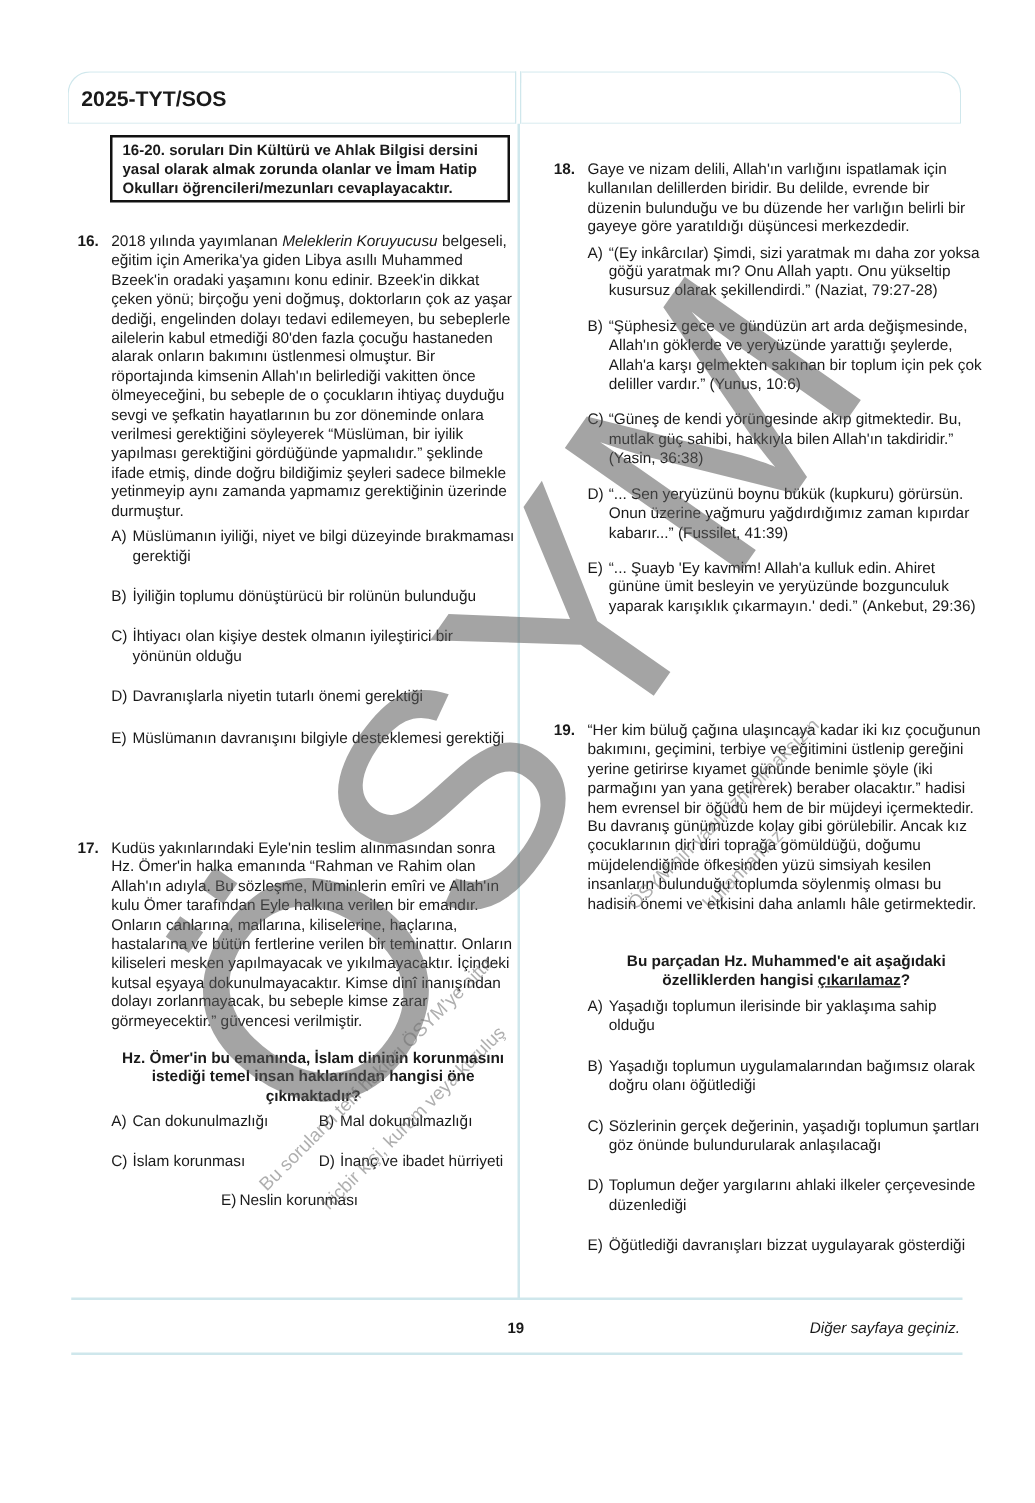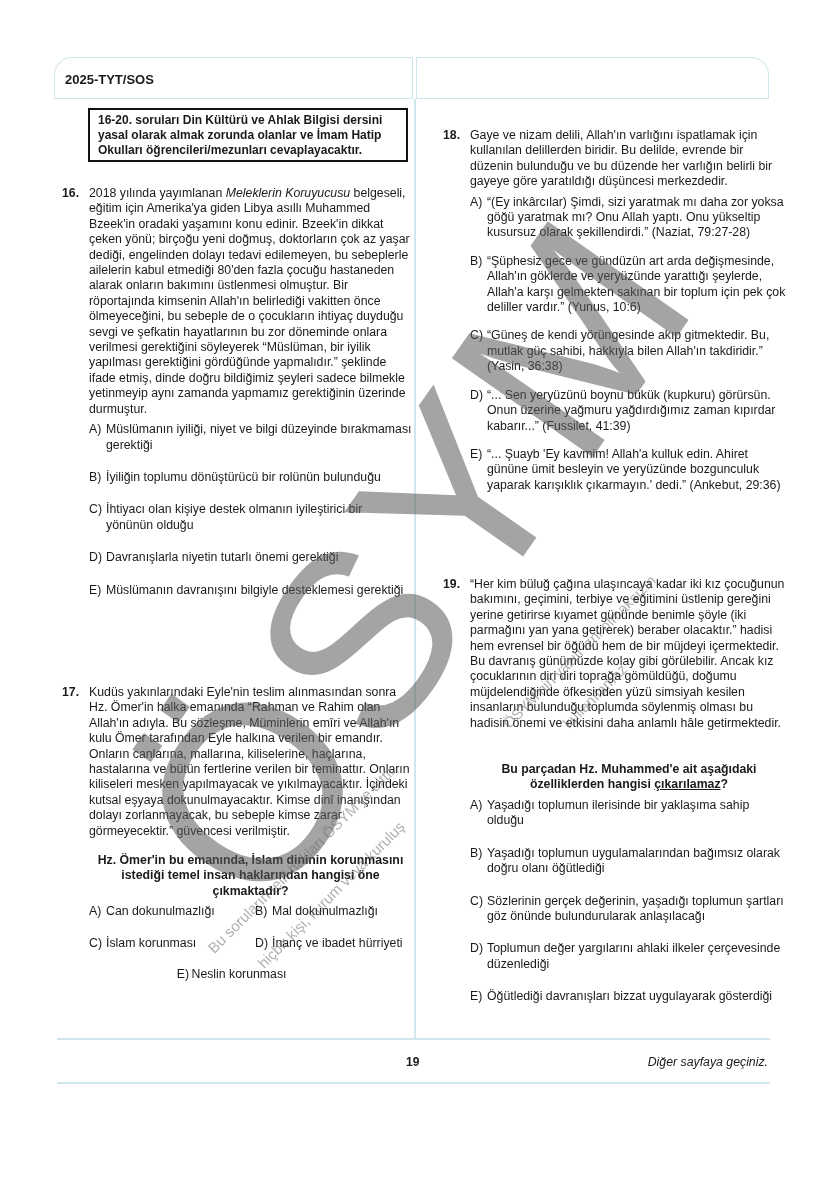--- a/index.html
+++ b/index.html
@@ -1,20 +1,20 @@
 <!DOCTYPE html>
 <html><head>
 <meta charset="utf-8">
 <style>
   * { margin:0; padding:0; box-sizing:border-box; }
   html, body { width:828px; height:1202px; background:#ffffff; overflow:hidden; }
   body { position:relative; font-family:"Liberation Sans", sans-serif; color:#1a1a1a; font-size:12.3px; line-height:15.4px; }
 
   .hdr-left { position:absolute; left:54px; top:57px; width:358px; height:42px; border:1.5px solid #cfe7ec; border-right:none; border-top-left-radius:18px; background:#fff; }
-  .hdr-left-title { position:absolute; left:10px; top:14px; font-weight:bold; font-size:13px; }
+  .hdr-left-title { position:absolute; left:10px; top:14px; font-weight:bold; font-size:17px; }
   .hdr-sep { position:absolute; left:412px; top:57px; width:5px; height:42px; border-left:1.5px solid #cfe7ec; border-right:1.5px solid #cfe7ec; }
   .hdr-right { position:absolute; left:417px; top:57px; width:352px; height:42px; border:1.5px solid #cfe7ec; border-left:none; border-top-right-radius:18px; }
 
   .col-div { position:absolute; left:414px; top:99px; width:1.5px; height:940px; background:#cfe7ec; }
   .foot-line1 { position:absolute; left:57px; top:1038px; width:713px; height:1.5px; background:#cfe7ec; }
   .foot-line2 { position:absolute; left:57px; top:1082px; width:713px; height:1.5px; background:#cfe7ec; }
   .page-num { position:absolute; left:406px; top:1055px; font-weight:bold; font-size:12px; }
   .next-page { position:absolute; right:60px; top:1055px; font-style:italic; font-size:12.3px; }
 
   .notice { position:absolute; left:88px; top:108px; width:320px; height:54px; border:2.5px solid #111; padding:3px 6px 0 8px; font-weight:bold; font-size:12px; line-height:15px; }
@@ -74,21 +74,21 @@
         <span class="lbl">D)</span>
         <span class="txt">Davranışlarla niyetin tutarlı önemi gerektiği</span>
       </div>
     <div class="opt gap">
         <span class="lbl">E)</span>
         <span class="txt" style="white-space:nowrap;">Müslümanın davranışını bilgiyle desteklemesi gerektiği</span>
       </div>
   </div>
 </div>
 
-<div class="q" style="left:62px; top:685px; width:350px;">
+<div class="q" style="left:62px; top:671px; width:350px;">
   <span class="qnum">17.</span>
   <div class="qbody">
     <div>Kudüs yakınlarındaki Eyle'nin teslim alınmasından sonra Hz. Ömer'in halka emanında “Rahman ve Rahim olan Allah'ın adıyla. Bu sözleşme, Müminlerin emîri ve Allah'ın kulu Ömer tarafından Eyle halkına verilen bir emandır. Onların canlarına, mallarına, kiliselerine, haçlarına, hastalarına ve bütün fertlerine verilen bir teminattır. Onların kiliseleri mesken yapılmayacak ve yıkılmayacaktır. İçindeki kutsal eşyaya dokunulmayacaktır. Kimse dinî inanışından dolayı zorlanmayacak, bu sebeple kimse zarar görmeyecektir.” güvencesi verilmiştir.</div>
     <div class="stem" style="margin-top:14px;text-align:center;">Hz. Ömer'in bu emanında, İslam dininin korunmasını istediği temel insan haklarından hangisi öne çıkmaktadır?</div>
     <div class="grid2">
       <div class="cell">
           <span class="lbl">A)</span>
           <span>Can dokunulmazlığı</span>
         </div>
       <div class="cell">

